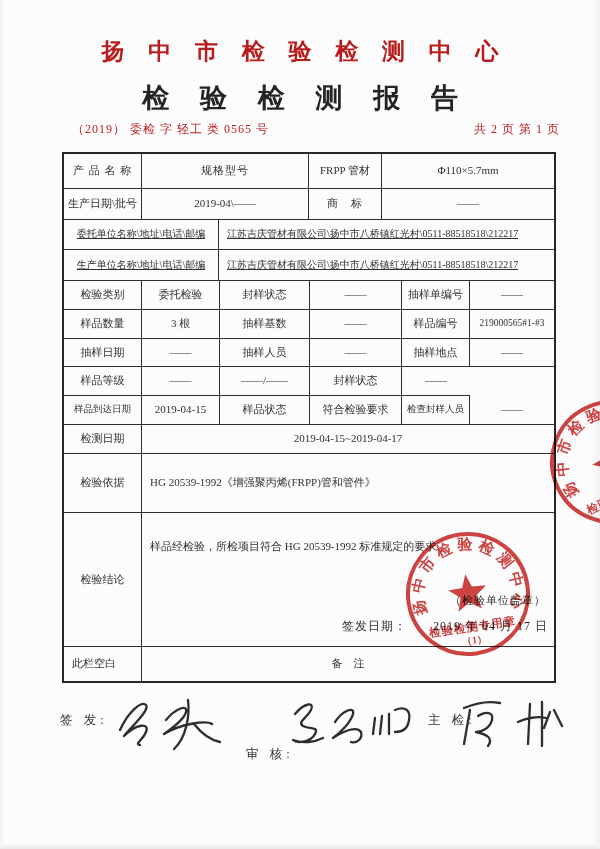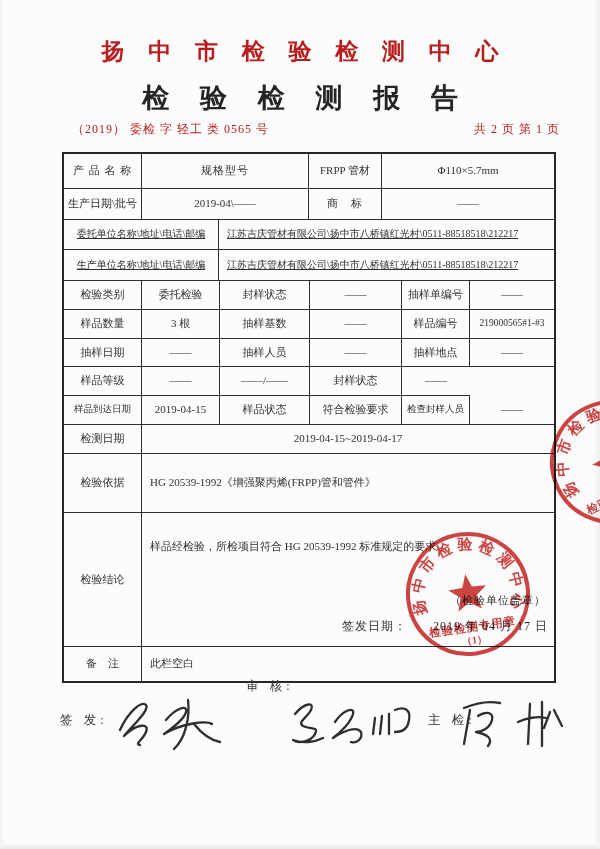--- a/index.html
+++ b/index.html
@@ -168,33 +168,33 @@
     <div class="trow cols-d" style="height:134px">
       <div class="cell">检验结论</div>
       <div class="cell conclusion-cell">
         <span>样品经检验，所检项目符合 HG 20539-1992 标准规定的要求</span>
         <span class="seal-note">（检验单位盖章）</span>
         <span class="issue-line"><span>签发日期：</span><span class="gap"></span><span>2019 年 04 月 17 日</span></span>
       </div>
     </div>
 
     <div class="trow cols-d" style="height:34px">
+      <div class="cell left">此栏空白</div>
       <div class="cell">备　注</div>
-      <div class="cell left">此栏空白</div>
     </div>
 
   </div>
 
   <span class="sig-label" style="left:60px; top:712px">签 发:</span>
   <svg class="sig" style="left:110px; top:692px" width="118" height="60" viewBox="0 0 118 60" aria-label="张轶">
     <path d="M10 38 C18 20 32 8 36 13 C40 18 24 32 14 44 C26 32 40 30 36 40 C33 48 24 52 30 53"></path>
     <path d="M56 28 C66 16 78 12 76 20 C74 28 62 36 54 42 C70 32 96 28 102 32 M78 8 C80 24 76 46 64 57 M84 32 C92 42 100 48 110 50"></path>
   </svg>
 
-  <span class="sig-label" style="left:246px; top:678px">审 核:</span>
+  <span class="sig-label" style="left:246px; top:746px">审 核:</span>
   <svg class="sig" style="left:283px; top:692px" width="130" height="60" viewBox="0 0 130 60" aria-label="吴跳明">
     <path d="M12 22 C22 10 32 10 28 18 C24 26 14 30 20 34 C28 38 36 34 32 42 C28 50 14 52 10 48 C20 52 32 50 40 46"></path>
     <path d="M52 30 C60 18 72 14 70 22 C68 30 58 40 50 46 C62 38 74 34 78 40 C80 46 74 52 68 50"></path>
     <path d="M92 26 L90 42 M99 24 L97 42 M106 22 L106 42 M112 18 C122 14 128 18 126 28 C125 36 120 40 112 40"></path>
   </svg>
 
   <span class="sig-label" style="left:428px; top:712px">主 检:</span>
   <svg class="sig" style="left:452px; top:694px" width="120" height="58" viewBox="0 0 120 58" aria-label="顾琳">
     <path d="M12 14 C24 9 38 7 48 9 M18 16 L12 50 M26 22 C34 17 42 18 40 26 C38 34 30 38 24 38 C34 40 42 44 36 52"></path>
     <path d="M66 28 C74 24 86 22 94 24 M78 10 L76 50 M90 8 L90 52 M98 18 L92 34 M102 16 L110 32"></path>

